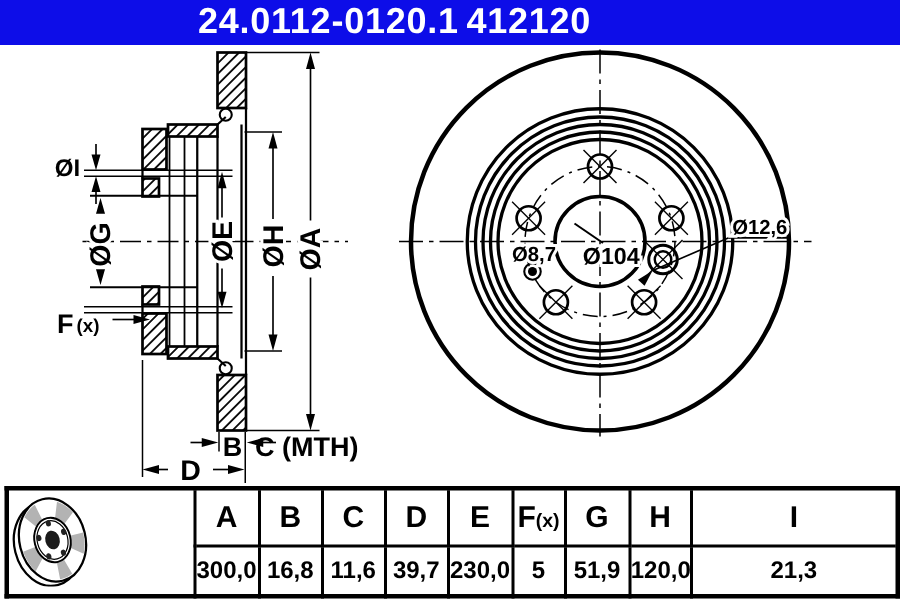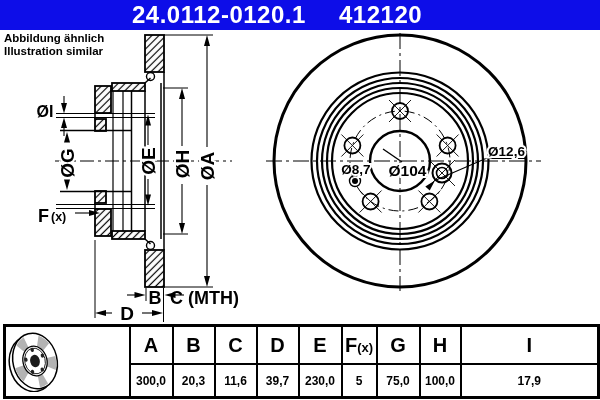--- a/index.html
+++ b/index.html
@@ -2,50 +2,46 @@
 <html><head>
 <meta charset="utf-8">
 <style>
   html,body{margin:0;padding:0;background:#fff;}
   #stage{position:relative;width:600px;height:400px;background:#fff;overflow:hidden;
          font-family:"Liberation Sans",sans-serif;}
   
   #hdr{position:absolute;left:0;top:0;width:600px;height:30px;}
   #hdr .num{position:absolute;top:1px;color:#fff;font-weight:bold;font-size:24px;letter-spacing:.5px;}
   #hdr .n1{left:132px;}
-  #hdr .n2{left:339px;}
+  #hdr .n2{left:311px;}
   
   #note{position:absolute;left:4px;top:32px;font-weight:bold;font-size:11.5px;line-height:12.5px;color:#000;}
   
   #draw{position:absolute;left:0;top:0;width:600px;height:400px;}
   
   #spec{position:absolute;left:3px;top:324px;width:594px;border-collapse:collapse;table-layout:fixed;
         border:3px solid #000;background:#fff;}
   #spec td,#spec th{border:2px solid #000;text-align:center;vertical-align:middle;padding:0;color:#000;}
   #spec th{font-size:20px;font-weight:bold;height:36px;}
-  #spec td.val{font-size:12px;font-weight:bold;height:31px;margin-left:24px;}
+  #spec td.val{font-size:16px;font-weight:bold;height:31px;margin-left:24px;}
   #spec th .sub{font-size:13px;font-weight:bold;}
   #spec td.icon{background:#fff;}
   text{font-family:"Liberation Sans",sans-serif;font-weight:bold;fill:#000;}
   .halo{paint-order:stroke;stroke:#fff;stroke-width:4px;}
 </style>
 </head>
 <body>
 
 <div id="stage">
 
   <div id="hdr" style="background:#0d0de8;">
     <span class="num n1">24.0112-0120.1</span>
     <span class="num n2">412120</span>
   </div>
 
-  <div id="note">
-    <div>Abbildung ähnlich</div>
-    <div>Illustration similar</div>
-  </div>
 
   <svg id="draw" viewBox="0 0 600 400">
     <defs>
       <pattern id="hatch" width="5" height="5" patternUnits="userSpaceOnUse" patternTransform="rotate(-45)">
         <rect width="5" height="5" fill="#fff"></rect>
         <line x1="0" y1="2.5" x2="5" y2="2.5" stroke="#000" stroke-width="1.2"></line>
       </pattern>
     </defs>
 
     <g stroke="#000" fill="none">
@@ -233,25 +229,25 @@
       <th><span>C</span><span class="sub"></span></th>
       <th><span>D</span><span class="sub"></span></th>
       <th><span>E</span><span class="sub"></span></th>
       <th><span>F</span><span class="sub">(x)</span></th>
       <th><span>G</span><span class="sub"></span></th>
       <th><span>H</span><span class="sub"></span></th>
       <th><span>I</span><span class="sub"></span></th>
     </tr>
     <tr>
       <td class="val">300,0</td>
-      <td class="val">20,3</td>
+      <td class="val">16,8</td>
       <td class="val">11,6</td>
       <td class="val">39,7</td>
       <td class="val">230,0</td>
       <td class="val">5</td>
-      <td class="val">75,0</td>
-      <td class="val">100,0</td>
-      <td class="val">17,9</td>
+      <td class="val">51,9</td>
+      <td class="val">120,0</td>
+      <td class="val">21,3</td>
     </tr>
   </tbody>
     </table>
 
 </div>
 
 </body></html>

